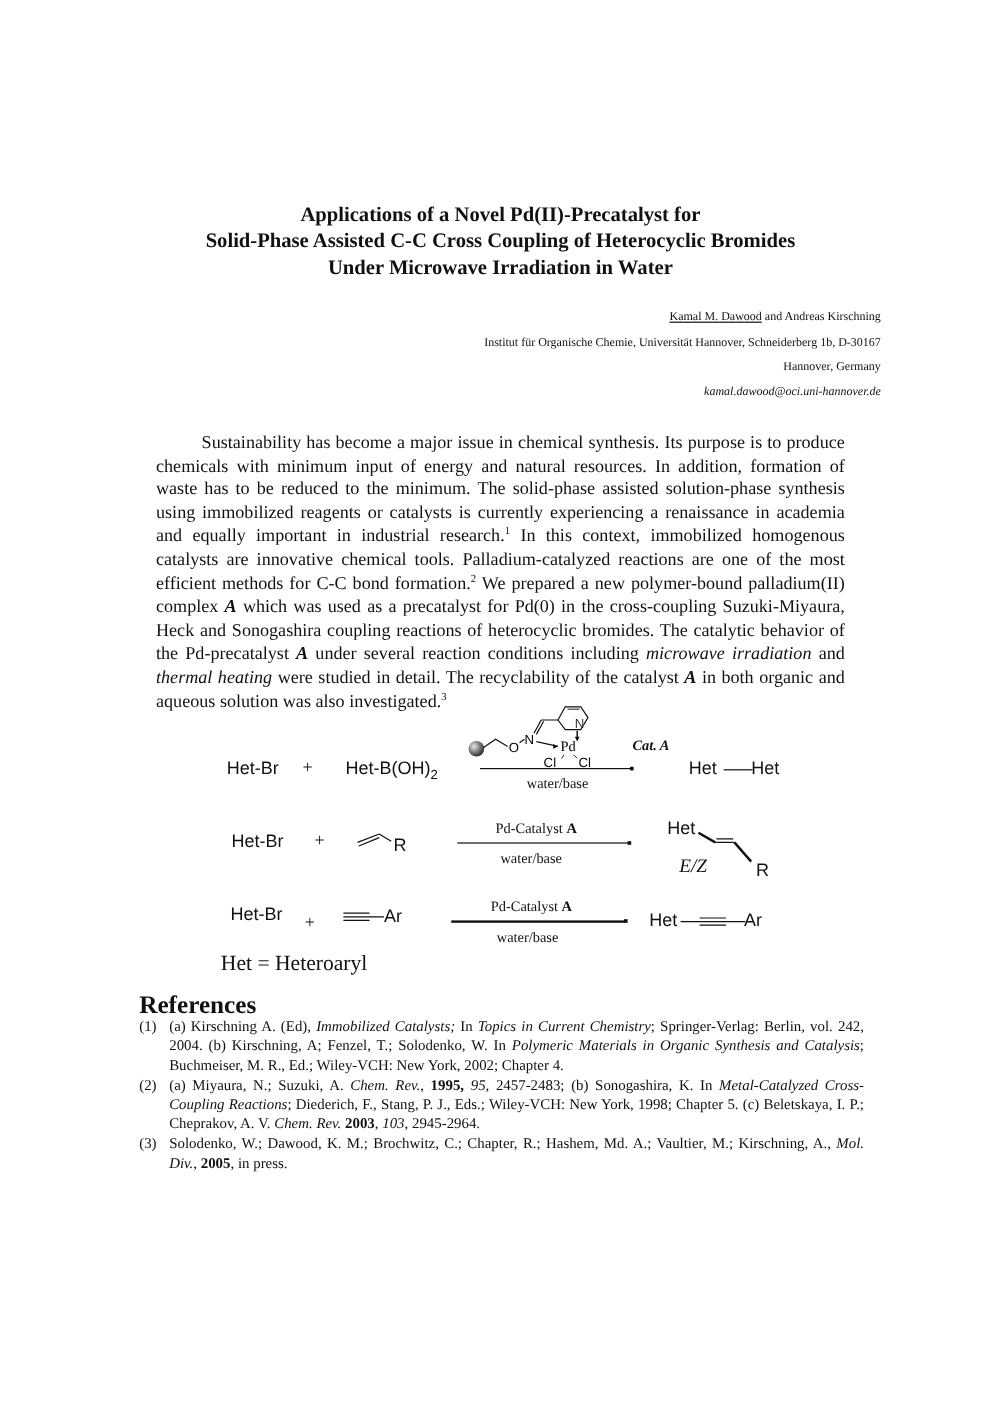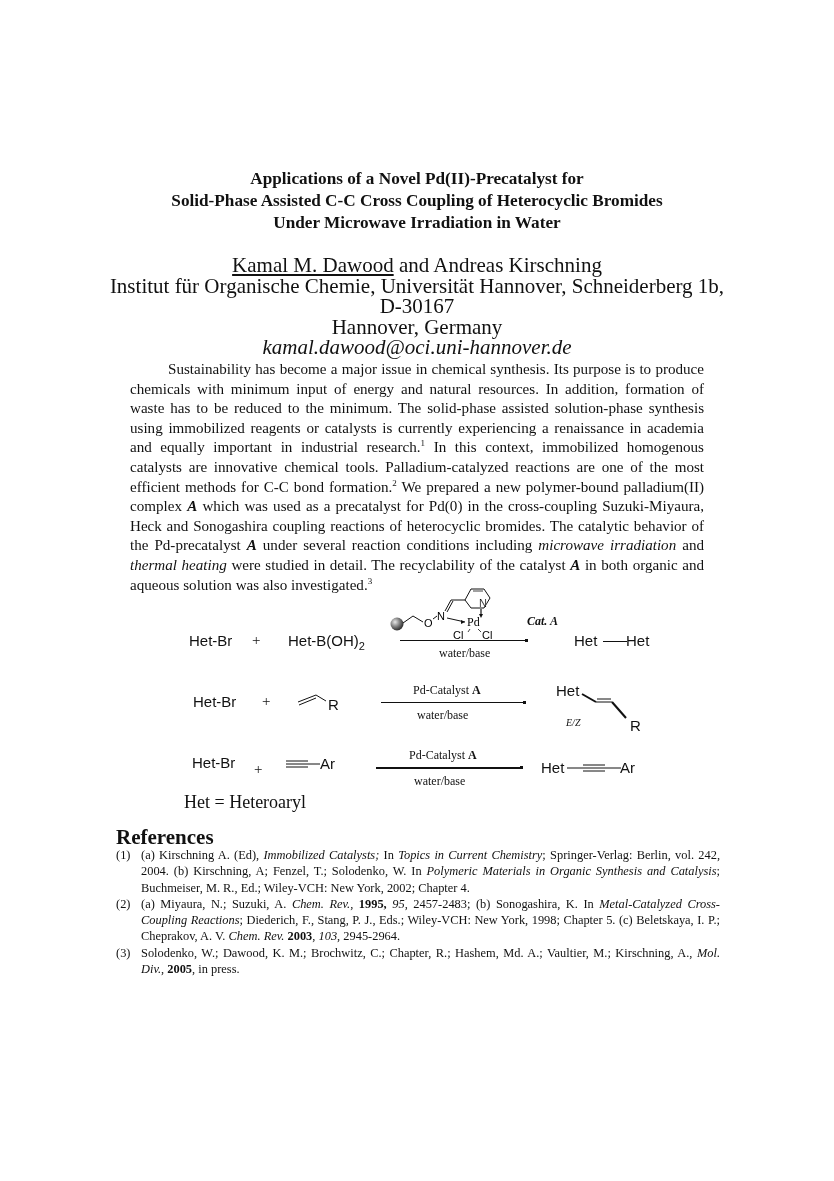--- a/index.html
+++ b/index.html
@@ -1,19 +1,19 @@
 <!DOCTYPE html>
 <html><head>
 <meta charset="utf-8">
 <style>
   html, body { margin: 0; padding: 0; background: #ffffff; }
   body { width: 834px; height: 1181px; position: relative; overflow: hidden; color: #111; font-family: "Liberation Serif", "DejaVu Serif", serif; }
   .page { position: absolute; left: 0; top: 0; width: 834px; height: 866px; }
   .title { position: absolute; left: 100px; width: 634px; top: 168px; text-align: center; font-weight: bold; font-size: 17.2px; line-height: 22px; }
-  .authors { position: absolute; left: 100px; width: 634px; top: 255px; text-align: center; font-size: 21px; line-height: 20.5px; }
+  .authors { position: absolute; left: 100px; width: 634px; top: 255px; text-align: right; font-size: 10px; line-height: 20.5px; }
   .authors .u { text-decoration: underline; }
   .authors .email { font-style: italic; }
   .body-text { position: absolute; left: 116px; width: 602px; top: 346px; font-size: 15.1px; line-height: 19.6px; text-align: justify; }
   .body-text p { margin: 14px; text-indent: 38px; }
   .body-text sup { font-size: 9px; line-height: 0; vertical-align: 6px; }
   .body-text i { font-style: italic; }
   .body-text b.cat { font-weight: bold; font-style: italic; }
 
   .scheme { position: absolute; left: 0; top: 0; width: 834px; height: 1181px; }
   .sans { font-family: "Liberation Sans", "DejaVu Sans", sans-serif; }
@@ -104,21 +104,21 @@
     <div class="s-small" style="left:413px;top:683px;"><span>Pd-Catalyst </span><b>A</b></div>
     <div class="arrow" style="left:381px;top:702px;width:143px;"></div>
     <div class="s-small" style="left:417px;top:708px;">water/base</div>
     <div class="s-lbl sans" style="left:556px;top:682px;">Het</div>
     <svg style="position:absolute;left:580px;top:692px;" width="52" height="30" viewBox="0 0 52 30">
       <line x1="2" y1="2" x2="16" y2="10" stroke="#111" stroke-width="2"></line>
       <line x1="16" y1="10" x2="32" y2="10" stroke="#111" stroke-width="1"></line>
       <line x1="17" y1="7" x2="31" y2="7" stroke="#111" stroke-width="1"></line>
       <line x1="32" y1="10" x2="46" y2="26" stroke="#111" stroke-width="2"></line>
     </svg>
-    <div class="s-small" style="left:566px;top:716px;font-size:10px;font-style:italic;">E/Z</div>
+    <div class="s-small" style="left:566px;top:716px;font-size:16px;font-style:italic;">E/Z</div>
     <div class="s-lbl sans" style="left:630px;top:717px;">R</div>
 
     <div class="s-lbl sans" style="left:192px;top:754px;">Het-Br</div>
     <div class="s-lbl" style="left:254px;top:760px;font-family:'Liberation Serif',serif;">+</div>
     <svg style="position:absolute;left:286px;top:759px;" width="36" height="10" viewBox="0 0 36 10">
       <line x1="0" y1="2" x2="22" y2="2" stroke="#111" stroke-width="1"></line>
       <line x1="0" y1="5" x2="34" y2="5" stroke="#111" stroke-width="1"></line>
       <line x1="0" y1="8" x2="22" y2="8" stroke="#111" stroke-width="1"></line>
     </svg>
     <div class="s-lbl sans" style="left:320px;top:755px;">Ar</div>

